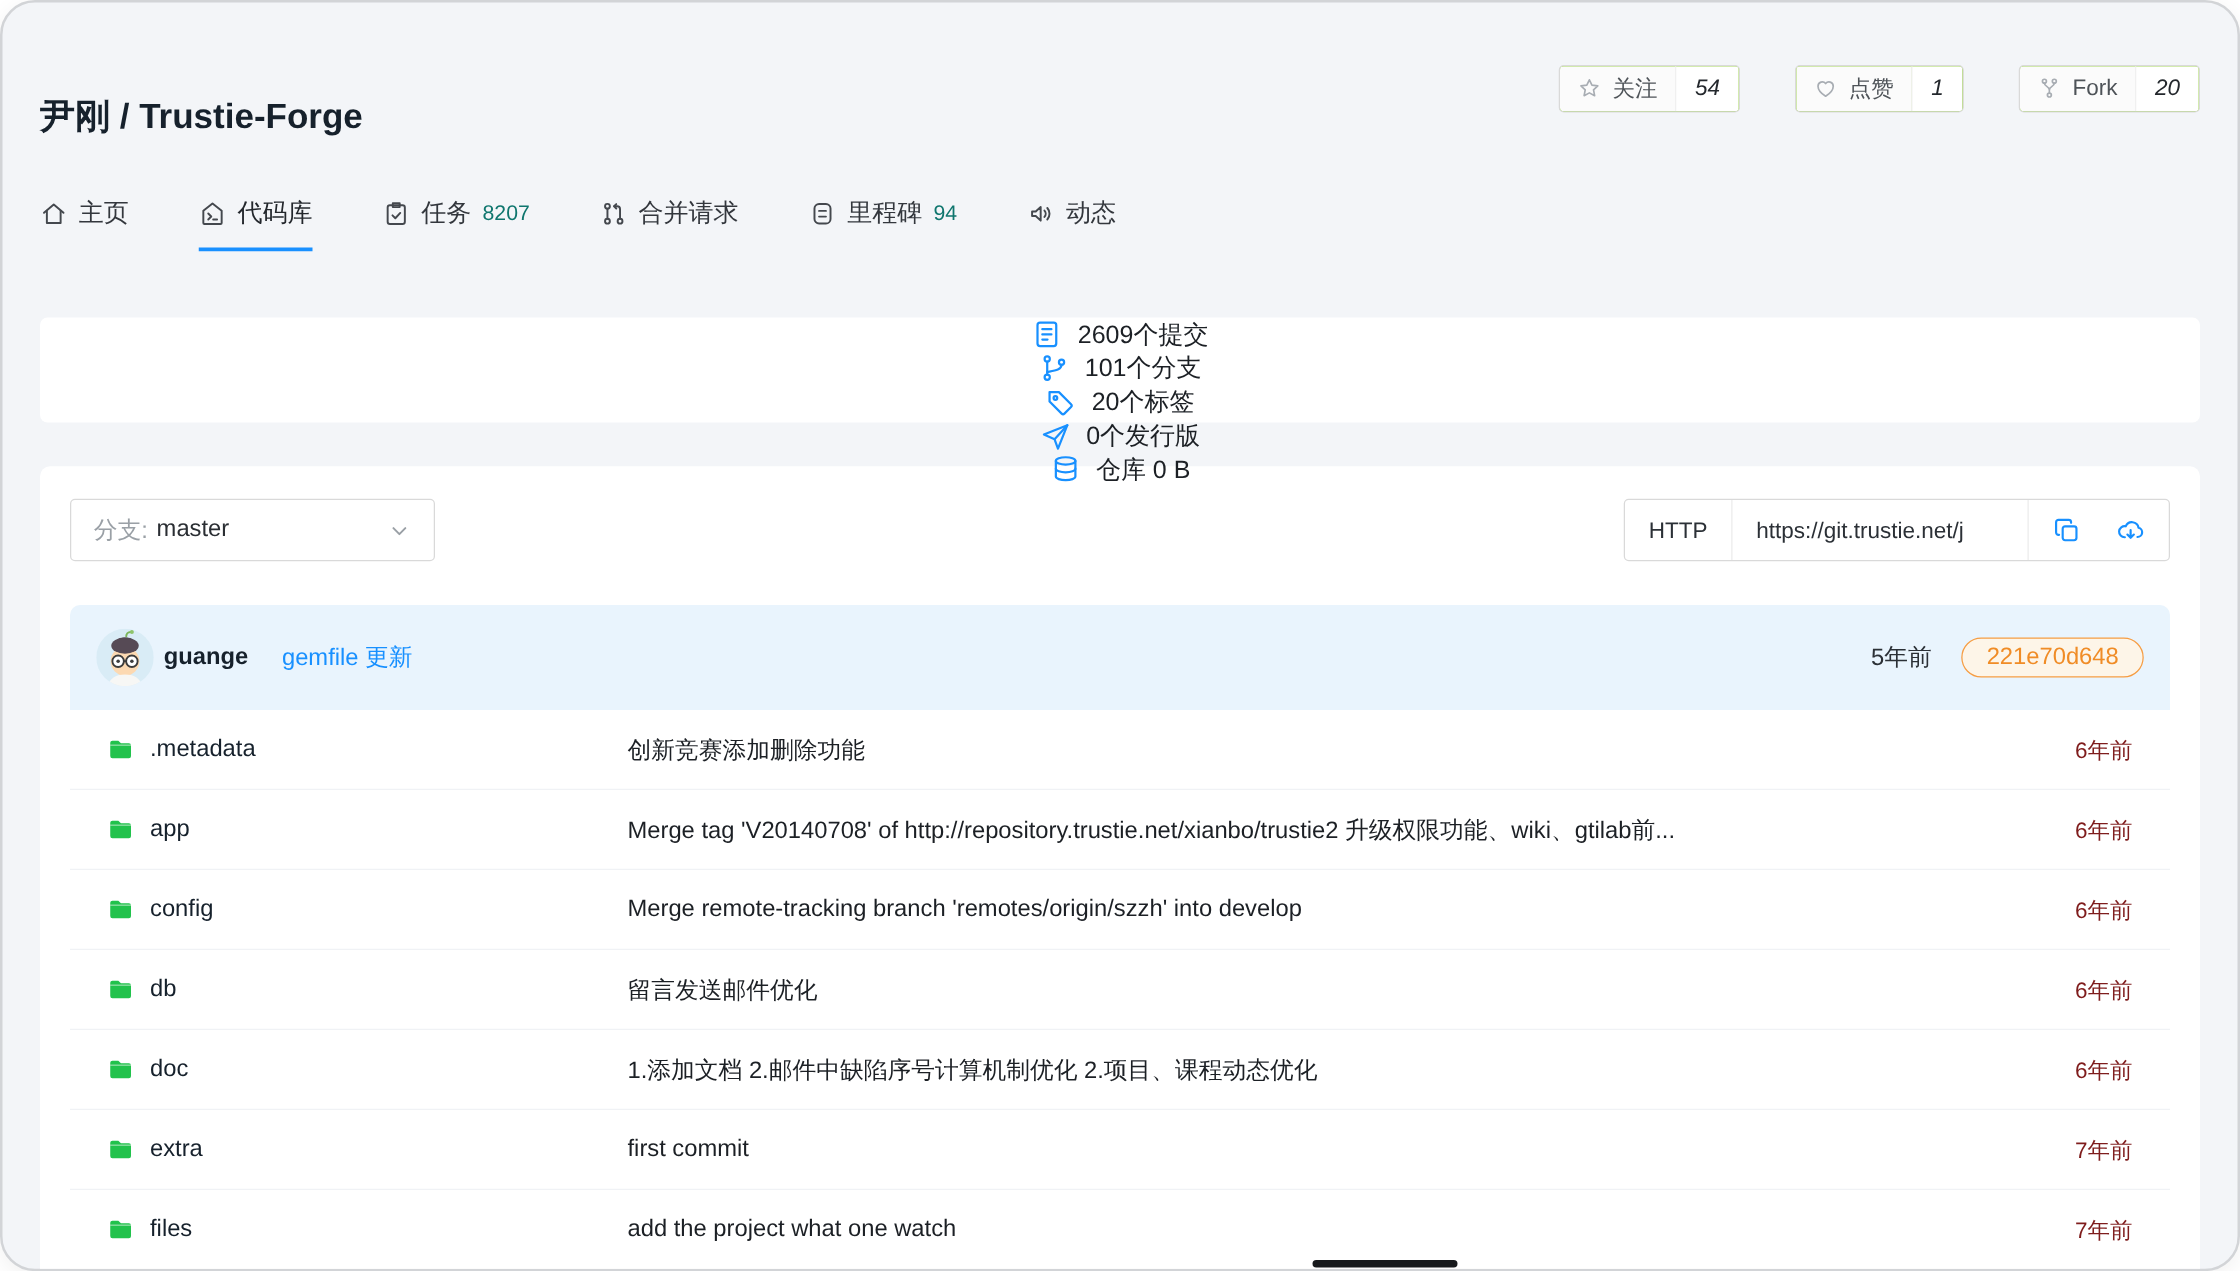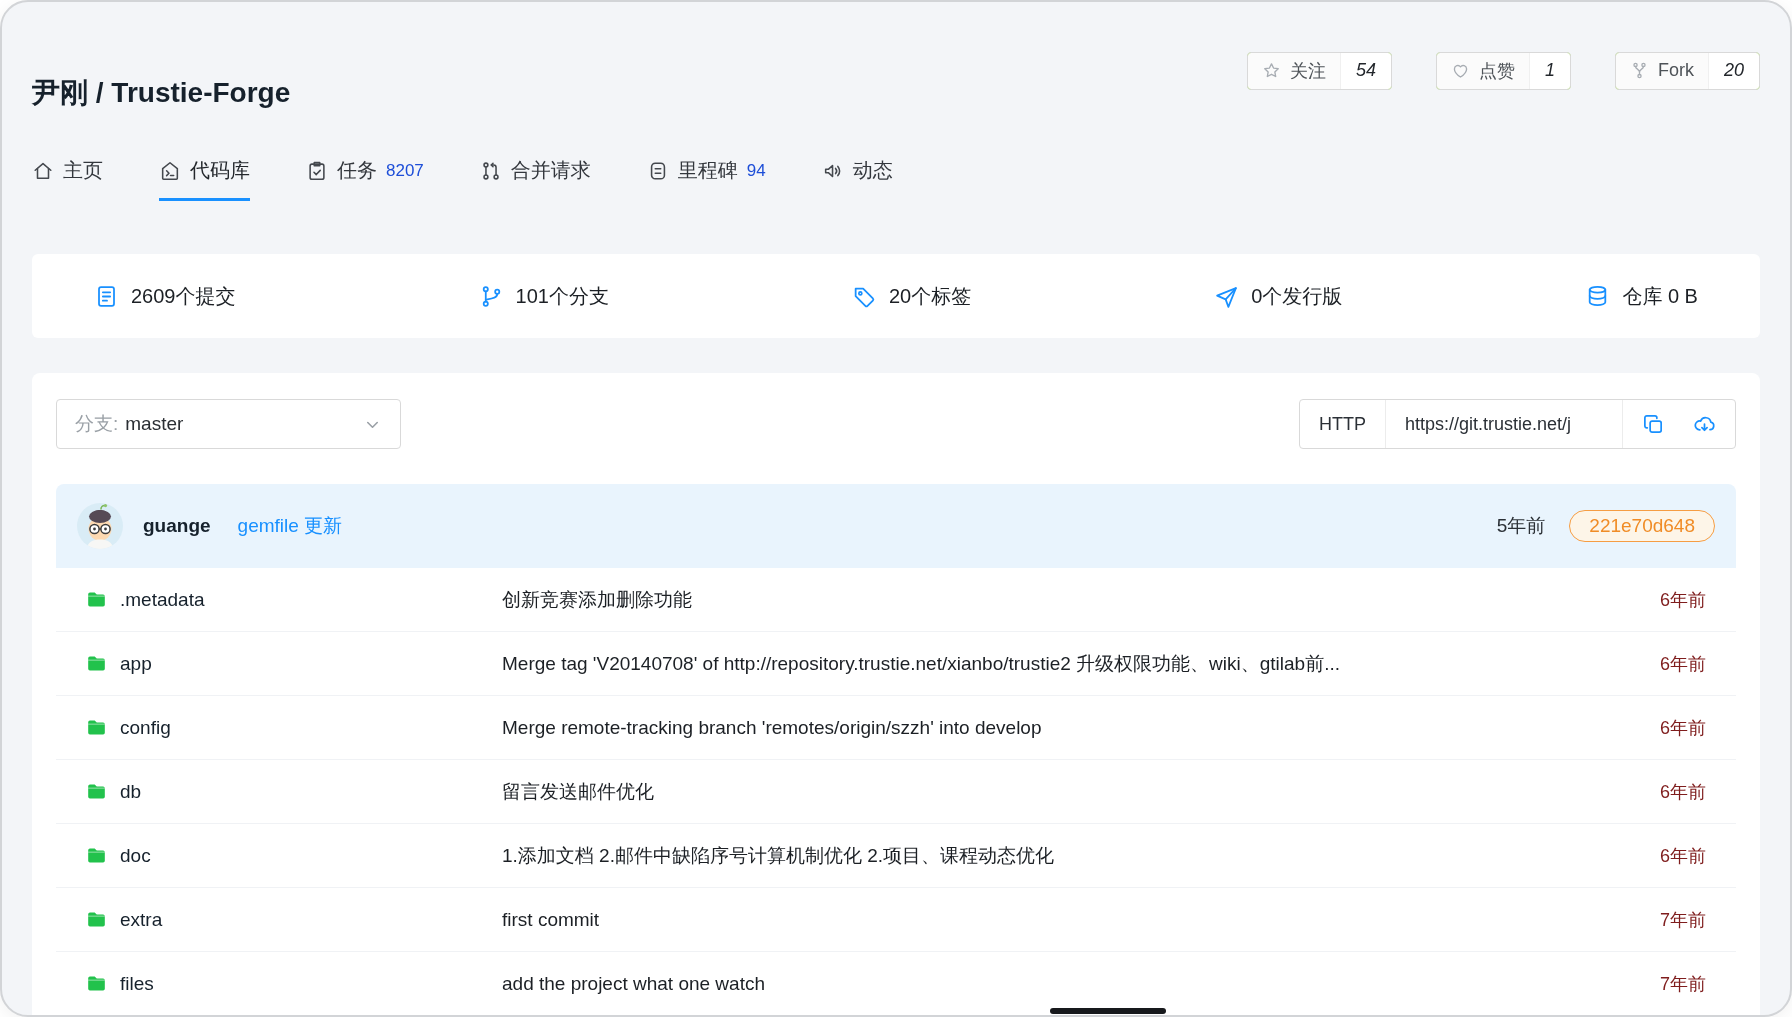--- a/index.html
+++ b/index.html
@@ -64,46 +64,47 @@
   
   .tabs { display: flex; gap: 56px; padding: 0 30px; margin-top: 44px; }
   .tab {
     display: flex; align-items: center; gap: 9px;
     font-size: 20px; color: #33373d;
     padding-bottom: 14px;
     border-bottom: 3px solid transparent;
     cursor: pointer;
   }
   .tab .i { display: flex; color: #44484e; font-size: 22px; }
-  .tab .cnt { color: #1d4ed8; font-size: 17px; }
+  .tab .cnt { color: #0f766e; font-size: 17px; }
   .tab.active { border-bottom-color: #1890ff; color: #23272c; }
   
   .stats {
     margin: 53px 30px 0;
     height: 84px;
     background: #fff;
     border-radius: 6px;
     display: flex;
     align-items: center;
     justify-content: space-between;
     padding: 0 62px;
+    flex-direction: column;
   }
   .stat { display: flex; align-items: center; gap: 12px; font-size: 20px; color: #1c2025; cursor: pointer; }
   .stat .i { display: flex; color: #1890ff; font-size: 25px; }
   
   .main {
     margin: 35px 30px 0;
     background: #fff;
     border-radius: 8px 8px 0 0;
     padding: 26px 24px 0;
     height: 690px;
   }
   .toolbar { display: flex; justify-content: space-between; align-items: center; }
   .branch-select {
-    width: 345px; height: 50px;
+    width: 292px; height: 50px;
     border: 1px solid #d9d9d9; border-radius: 4px;
     display: flex; align-items: center;
     padding: 0 18px;
     font-size: 19px;
     cursor: pointer;
     background: #fff;
   }
   .branch-select .b-label { color: #9aa0a6; }
   .branch-select .b-value { color: #2a2e33; margin-left: 7px; }
   .branch-select .chev { margin-left: auto; display: flex; color: #9aa0a6; font-size: 19px; }
@@ -120,21 +121,21 @@
   
   .commit-bar {
     margin-top: 35px;
     height: 84px;
     background: #e9f4fd;
     border-radius: 8px 8px 0 0;
     display: flex; align-items: center;
     padding: 0 21px;
   }
   .avatar { width: 46px; height: 46px; display: flex; cursor: pointer; }
-  .author { margin-left: 20px; font-size: 19px; font-weight: bold; color: #16212c; cursor: pointer; }
+  .author { margin-left: 8px; font-size: 19px; font-weight: bold; color: #16212c; cursor: pointer; }
   .commit-link { margin-left: 27px; font-size: 19px; color: #1890ff; cursor: pointer; }
   .commit-right { margin-left: auto; display: flex; align-items: center; gap: 24px; }
   .commit-time { font-size: 19px; color: #2b3036; }
   .sha-badge {
     border: 1px solid #f69d43;
     background: #fdf5e8;
     color: #f08c26;
     border-radius: 17px;
     padding: 4px 19px;
     font-size: 19px;

